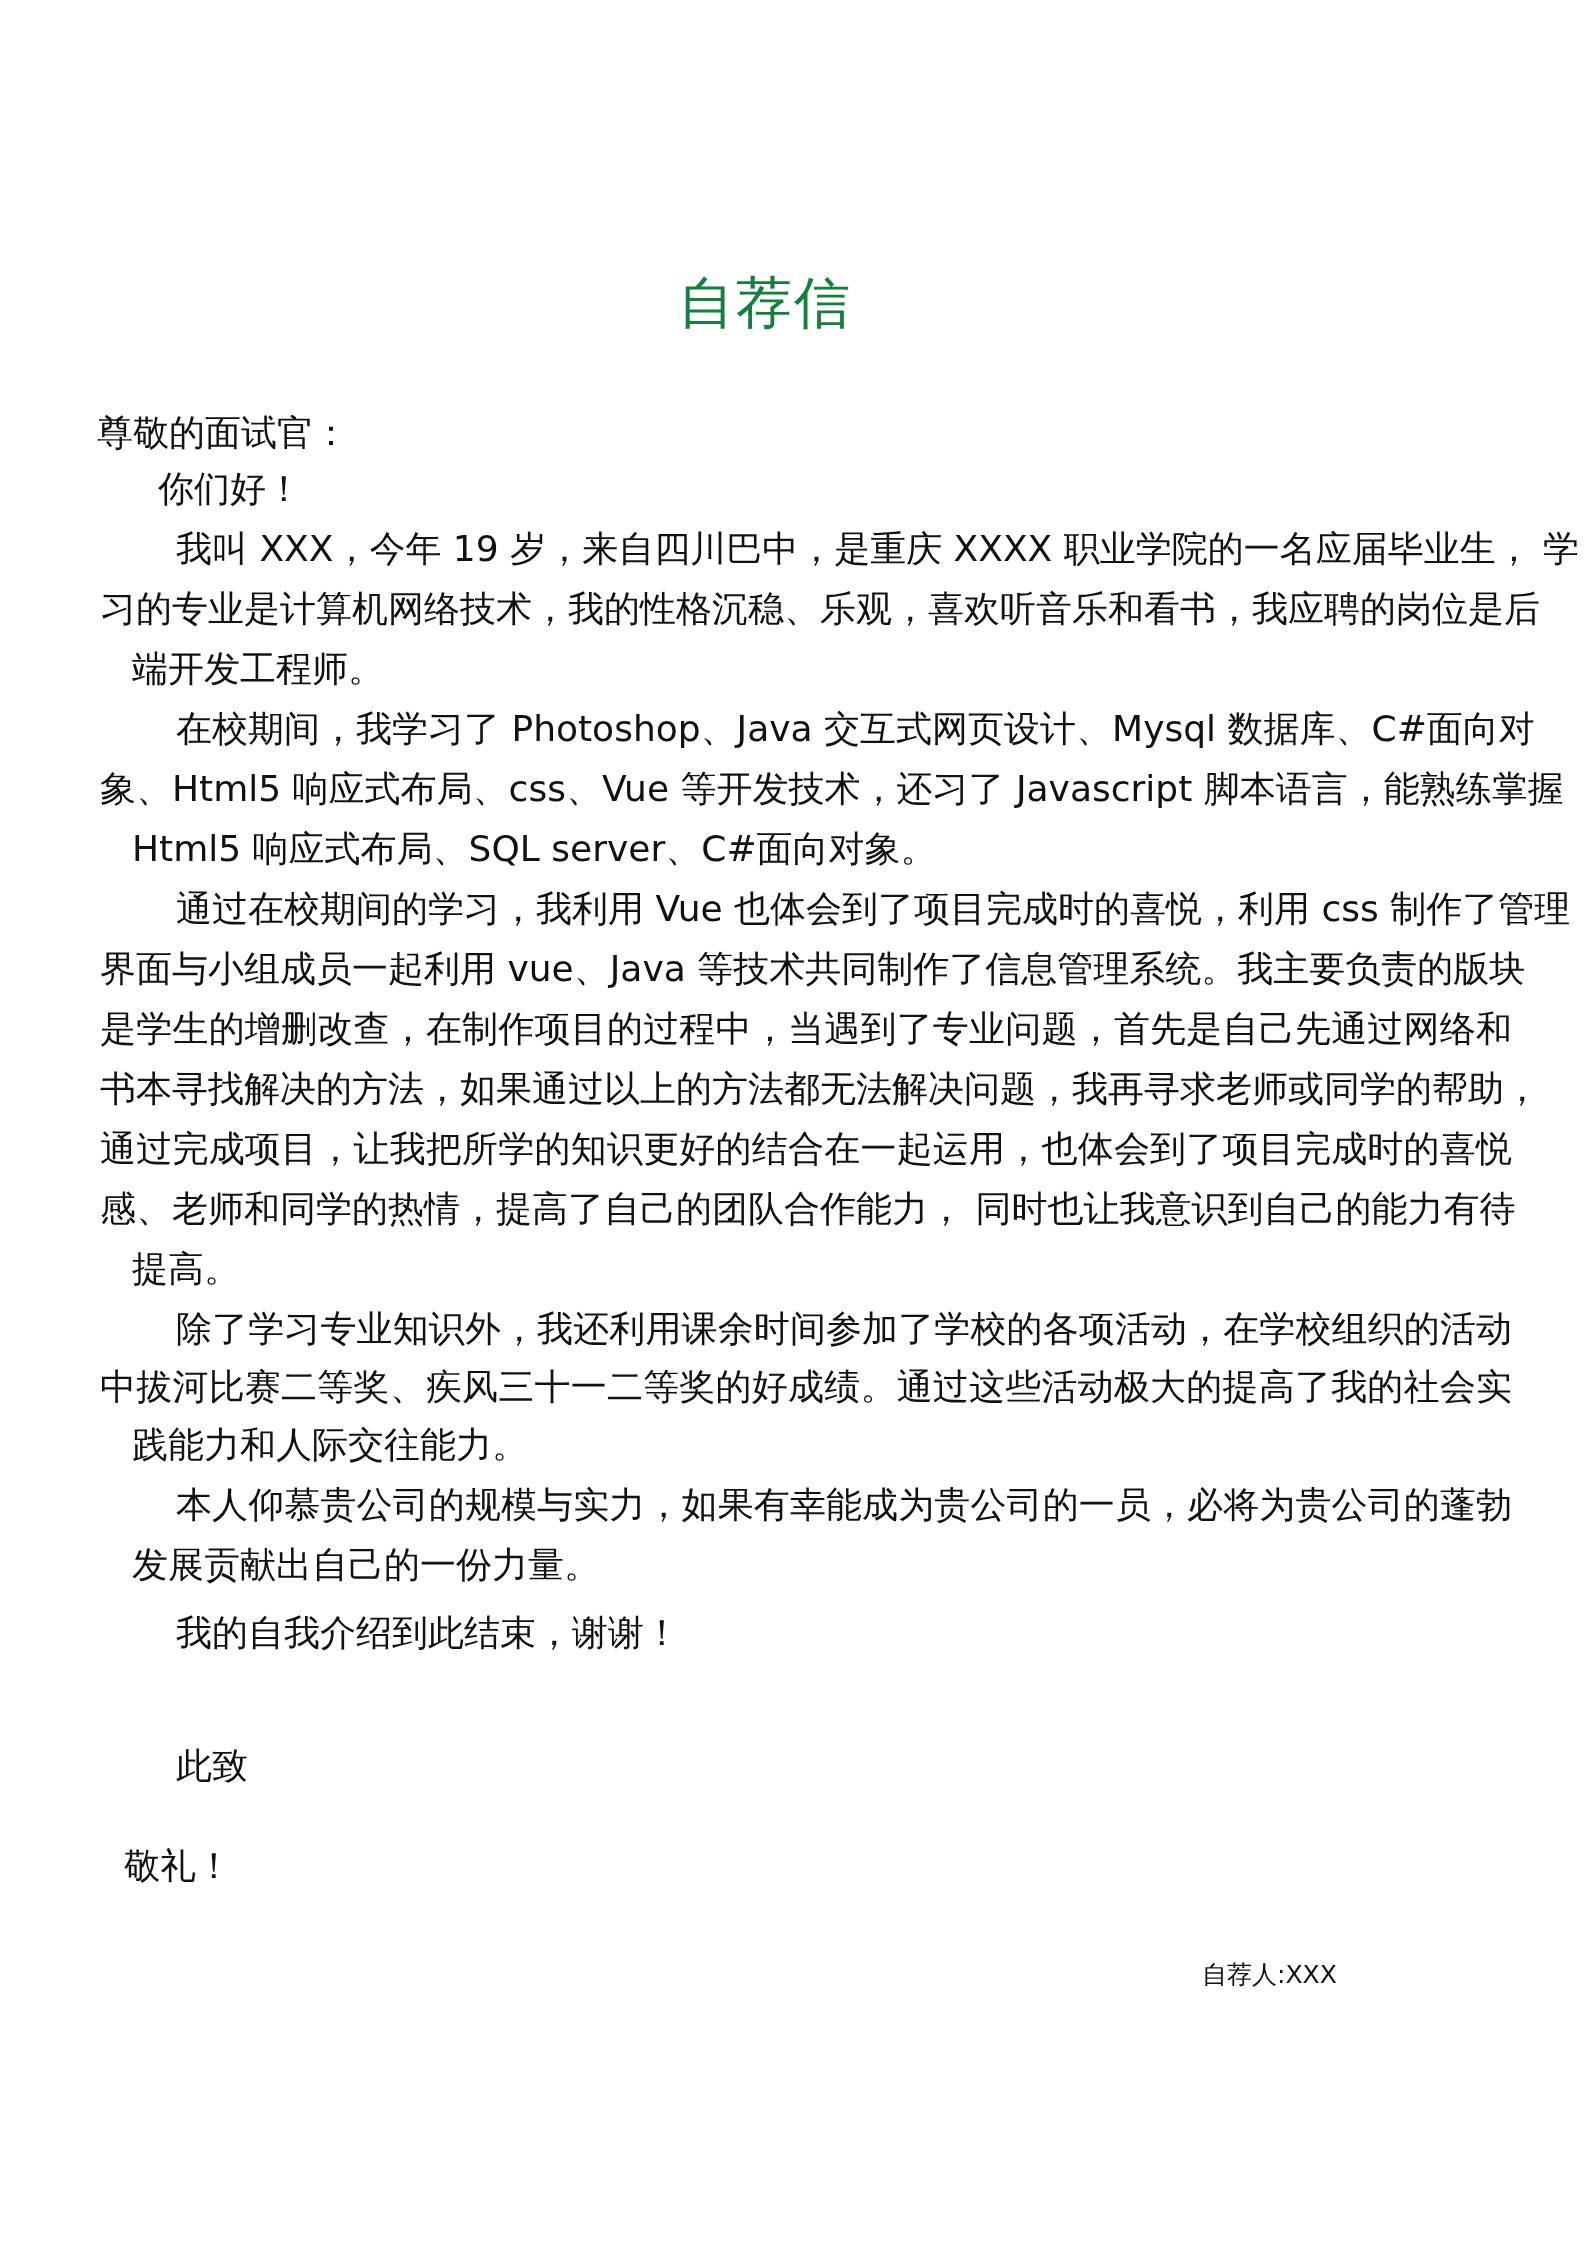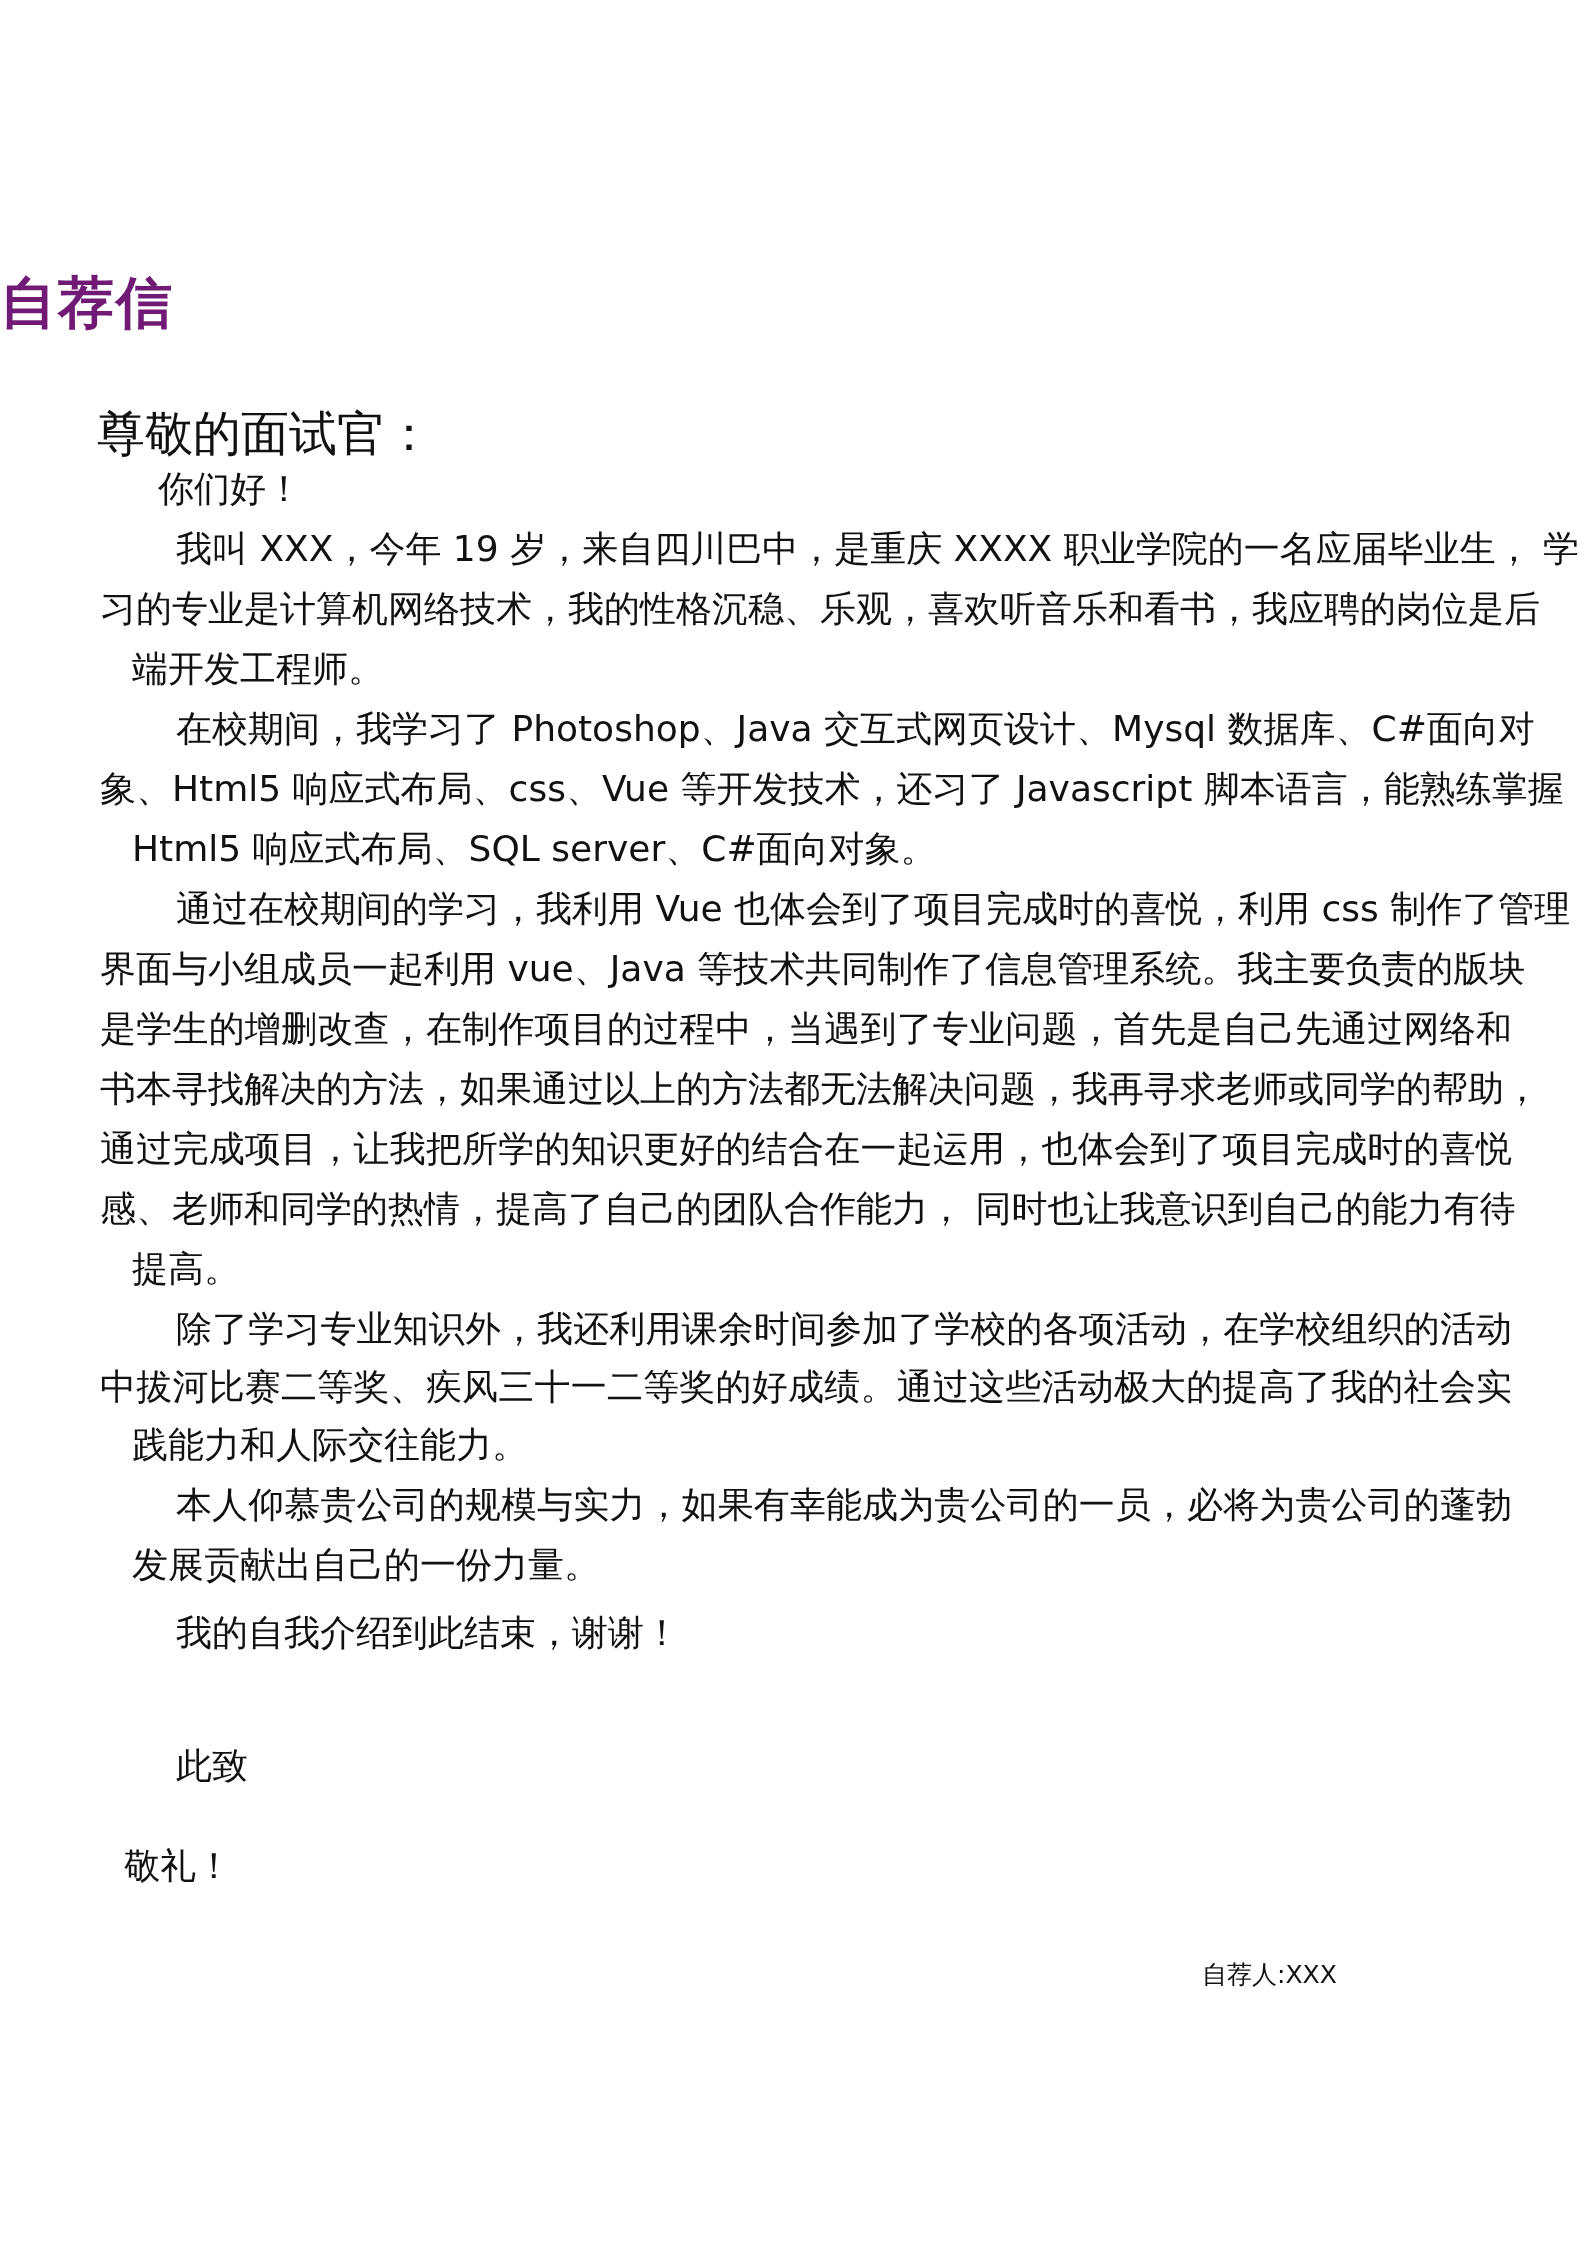--- a/index.html
+++ b/index.html
@@ -4,31 +4,31 @@
   <style>
     html, body { margin: 0; padding: 0; background: #ffffff; }
     body {
       width: 1586px; height: 2245px; position: relative; overflow: hidden;
       font-family: "DejaVu Sans", "Liberation Sans", sans-serif;
       color: #111111;
     }
     .page { position: absolute; left: 0; top: 0; width: 1586px; height: 2245px; background: #fff; }
     .title {
       position: absolute; left: 0; width: 1530px; top: 268px;
-      font-size: 56px; font-weight: bold; color: #701a75;
+      text-align: center; font-size: 56px; font-weight: normal; color: #15803d;
       line-height: 70px; letter-spacing: 2px;
     }
     .line {
       position: absolute; left: 100px; width: 1412px;
       font-size: 36px; line-height: 46px; white-space: nowrap;
       text-align: justify; text-align-last: justify;
     }
     .line.last { text-align-last: left; margin-left: 32px; }
     .line.indent { left: 176px; width: 1336px; }
-    .salutation { position: absolute; left: 97px; top: 410px; font-size: 48px; line-height: 46px; }
+    .salutation { position: absolute; left: 97px; top: 410px; font-size: 36px; line-height: 46px; }
     .greeting { position: absolute; left: 158px; top: 466px; font-size: 36px; line-height: 46px; }
     .closing-thanks { position: absolute; left: 176px; top: 1610px; font-size: 36px; line-height: 46px; font-family: Liberation Serif, serif; }
     .closing-cizhi { position: absolute; left: 176px; top: 1743px; font-size: 36px; line-height: 46px; }
     .closing-jingli { position: absolute; left: 124px; top: 1843px; font-size: 36px; line-height: 46px; }
     .signature { position: absolute; left: 1202px; top: 1952px; font-size: 25px; line-height: 46px; }
   </style>
 </head>
 <body>
 
 <div class="page">

